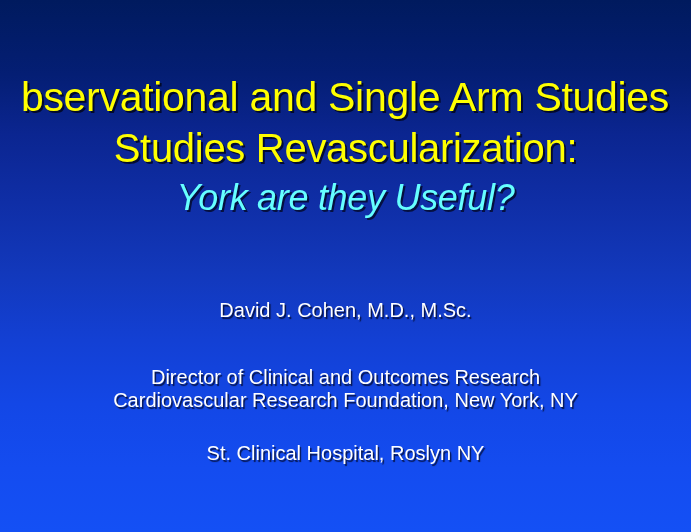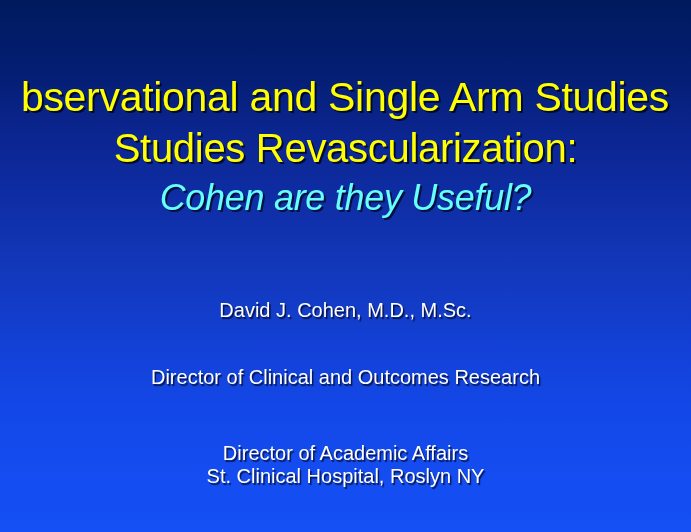--- a/index.html
+++ b/index.html
@@ -100,27 +100,27 @@
   }
 </style>
 </head>
 <body>
 
 <div id="slide">
 
   <div id="title-block">
     <span class="title-line title-yellow" id="title-line-1">bservational and Single Arm Studies</span>
     <span class="title-line title-yellow">Studies Revascularization:</span>
-    <span class="title-line title-cyan">Cohen are they Useful?</span>
+    <span class="title-line title-cyan">York are they Useful?</span>
   </div>
 
   <div id="author-line">David J. Cohen, M.D., M.Sc.</div>
 
   <div class="affil-block" id="affiliation-primary">
     <span class="affil-line">Director of Clinical and Outcomes Research</span>
+    <span class="affil-line">Cardiovascular Research Foundation, New York, NY</span>
   </div>
 
   <div class="affil-block" id="affiliation-secondary">
-    <span class="affil-line">Director of Academic Affairs</span>
     <span class="affil-line">St. Clinical Hospital, Roslyn NY</span>
   </div>
 
 </div>
 
 </body></html>

